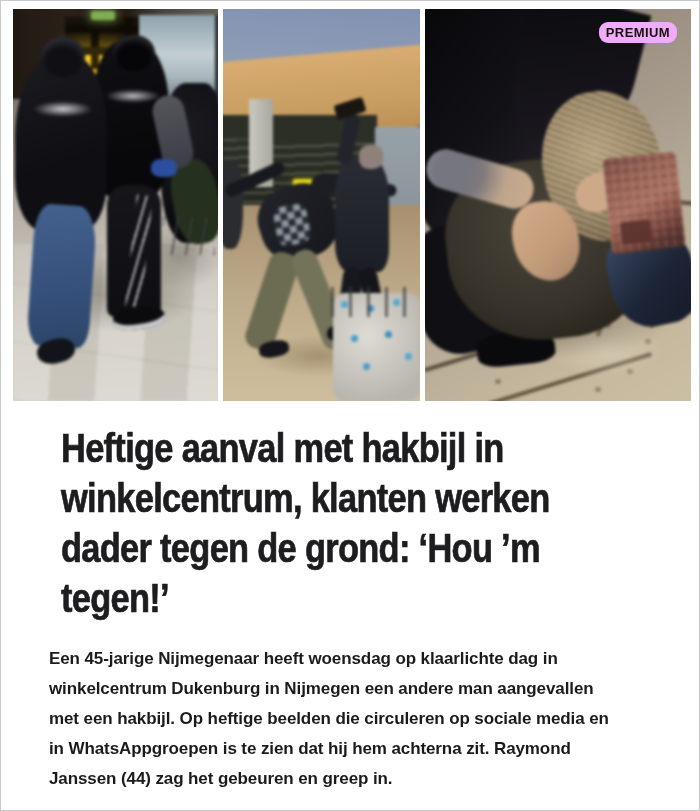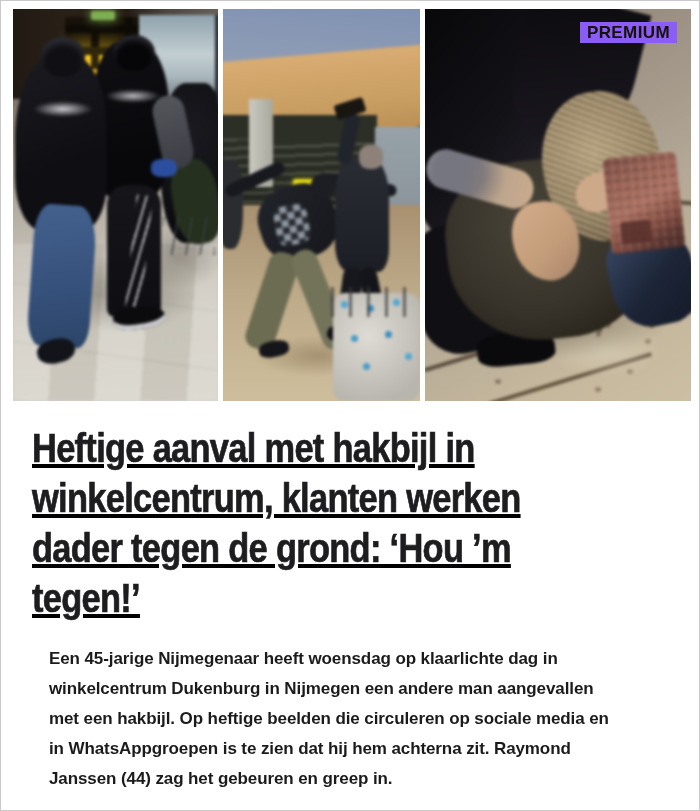--- a/index.html
+++ b/index.html
@@ -156,31 +156,31 @@
     background:#cda98a;transform:rotate(-20deg);}
   .p3-bag{left:185px;top:222px;width:85px;height:95px;border-radius:30% 40% 35% 45%;transform:rotate(-12deg);
     background:linear-gradient(140deg,#3a4a66,#1c2436 55%,#141a28);}
   .p3-face{left:182px;top:146px;width:74px;height:96px;border-radius:6px;transform:rotate(-6deg);
     background:repeating-linear-gradient(0deg,rgba(25,10,10,.22) 0 1.5px,transparent 1.5px 9px),
       repeating-linear-gradient(90deg,rgba(255,235,225,.14) 0 1.5px,transparent 1.5px 9px),
       linear-gradient(155deg,#7e5047 0%,#9d6759 30%,#ab7263 50%,#8a5348 68%,#5f3833 85%,#4a2e2a 100%);}
   .p3-mouth{left:196px;top:212px;width:30px;height:22px;border-radius:3px;background:#58302c;
     opacity:.85;transform:rotate(-6deg);}
 
-  .premium{position:absolute;top:13px;right:14px;background:#8b5cf6;color:#151208;
-    font-weight:700;font-size:17px;line-height:15px;padding:3px 7px;letter-spacing:.4px;z-index:5;}
+  .premium{position:absolute;top:13px;right:14px;background:#f0abfc;color:#151208;
+    font-weight:700;font-size:13px;line-height:15px;padding:3px 7px;letter-spacing:.4px;z-index:5;border-radius:9px;}
 
   
   .caption{margin:14px 40px 0 40px;font-size:14px;line-height:20px;color:#1e1e1e;}
   .caption .marker{color:#d2232a;font-size:12px;margin-right:5px;}
   .caption .cap-text{font-weight:700;}
   .caption .credit{color:#9b9b9b;font-weight:400;margin-left:4px;}
 
   
-  .headline-wrap{margin-top:22px;padding-left:31px;height:205px;text-decoration:underline;}
+  .headline-wrap{margin-top:22px;padding-left:60px;height:205px;}
   .headline{display:block;width:760px;transform:scaleX(.86);transform-origin:0 0;
     margin:0;font-size:40px;line-height:50px;font-weight:700;color:#1d1d1f;
     letter-spacing:-.8px;white-space:pre-line;-webkit-text-stroke:.7px #1d1d1f;}
 
   
   .intro{margin:16px 8px 0 48px;max-width:648px;font-size:17px;line-height:30px;
     font-weight:700;color:#1b1b1b;letter-spacing:-.1px;white-space:pre-line;}
 </style>
 </head>
 <body>

